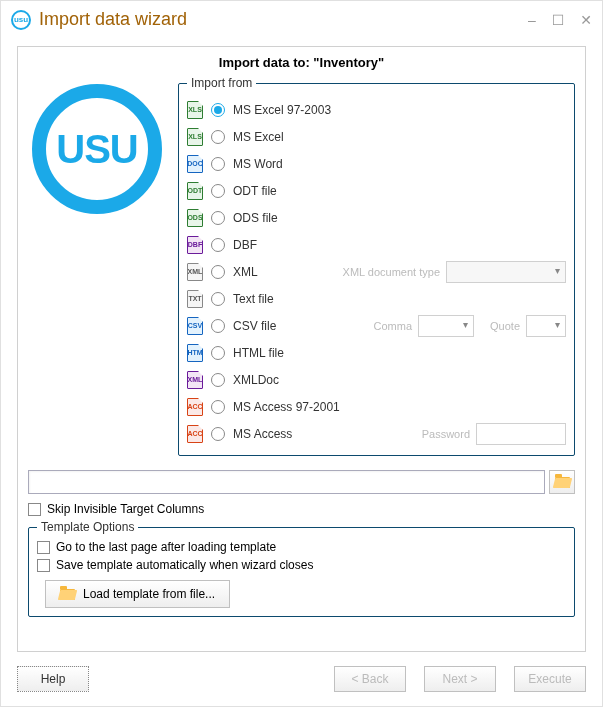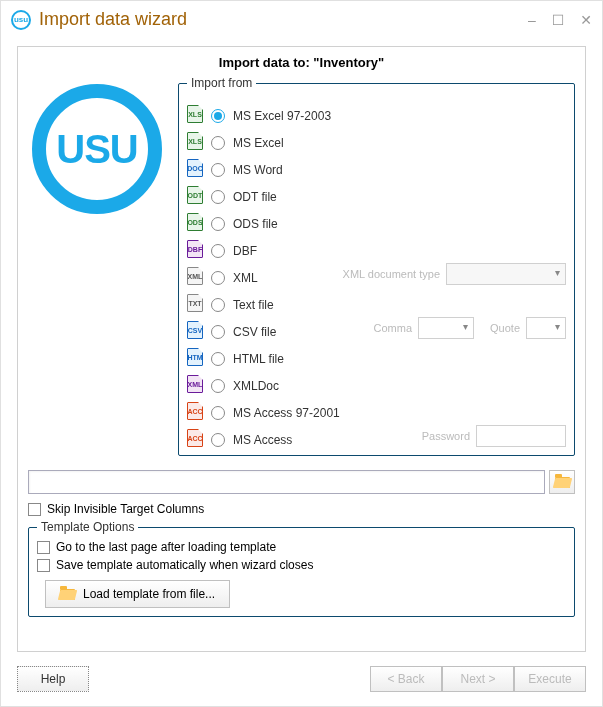--- a/index.html
+++ b/index.html
@@ -13,21 +13,21 @@
   .win-btn { color: #999; cursor: pointer; font-size: 14px; }
   .content-wrap { flex: 1; padding: 10px 16px 4px 16px; display: flex; flex-direction: column; }
   .panel { flex: 1; border: 1px solid #d0d0d0; padding: 8px 10px; overflow: hidden; }
   .panel-header { text-align: center; font-weight: bold; font-size: 13px; margin-bottom: 6px; }
   .top-row { display: flex; gap: 12px; }
   .logo { width: 130px; height: 130px; border-radius: 50%; border: 14px solid #1ba9e8; display: flex; align-items: center; justify-content: center; margin: 8px 4px 0 4px; flex-shrink: 0; }
   .logo span { font-size: 40px; font-weight: 800; color: #1ba9e8; letter-spacing: -1px; }
   .fieldset { border: 1px solid #0c4a6e; border-radius: 2px; padding: 6px 8px 8px 8px; margin-bottom: 8px; }
   .fieldset-legend { font-size: 12px; color: #333; padding: 0 4px; }
   .import-from { flex: 1; }
-  .radio-row { display: flex; align-items: flex-end; height: 27px; gap: 8px; }
+  .radio-row { display: flex; align-items: center; height: 27px; gap: 8px; }
   .file-icon { width: 16px; height: 18px; display: flex; align-items: center; justify-content: center; font-size: 7px; font-weight: bold; border: 1px solid #888; border-radius: 1px; position: relative; }
   .file-icon::after { content: ''; position: absolute; top: -1px; right: -1px; border-style: solid; border-width: 0 5px 5px 0; border-color: transparent #fff transparent transparent; }
   .fi-xls { color: #2e7d32; border-color: #2e7d32; background: #e8f5e9; }
   .fi-xlsx { color: #2e7d32; border-color: #2e7d32; background: #e8f5e9; }
   .fi-doc { color: #1565c0; border-color: #1565c0; background: #e3f2fd; }
   .fi-ods { color: #2e7d32; border-color: #2e7d32; background: #e8f5e9; }
   .fi-odt { color: #2e7d32; border-color: #2e7d32; background: #e8f5e9; }
   .fi-dbf { color: #6a1b9a; border-color: #6a1b9a; background: #f3e5f5; }
   .fi-xml { color: #555; border-color: #888; background: #f5f5f5; }
   .fi-txt { color: #555; border-color: #888; background: #f5f5f5; }
@@ -48,21 +48,21 @@
   .src-label { font-size: 12px; color: #333; margin-bottom: 2px; }
   .src-row { display: flex; gap: 4px; margin-bottom: 8px; }
   .src-input { flex: 1; border: 1px solid #aab; height: 24px; background: #fff; box-shadow: inset 1px 1px 2px rgba(0,0,0,0.05);}
   .browse-btn { width: 26px; height: 24px; border: 1px solid #c0c0c0; background: linear-gradient(#fff,#eee); display: flex; align-items: center; justify-content: center; position: relative; cursor: pointer;}
   .folder-icon { width: 15px; height: 11px; background: #f6b73c; border-radius: 1px; position: relative; }
   .folder-icon::before { content:''; position:absolute; top:-3px; left:0; width:7px; height:3px; background:#f6b73c; border-radius:1px 1px 0 0;}
   .folder-icon.open::after { content:''; position:absolute; top:1px; left:-1px; width:17px; height:10px; background:#ffd277; transform:skewX(-14deg); border-radius:1px;}
   .check-row { display: flex; align-items: center; gap: 6px; margin-bottom: 4px; }
   .checkbox { width: 13px; height: 13px; border: 1px solid #888; background: #fff; cursor: pointer; }
   .template-btn { display: inline-flex; align-items: center; gap: 8px; border: 1px solid #c0c0c0; background: linear-gradient(#fff,#eee); padding: 4px 14px; cursor: pointer; margin-top: 4px; margin-left: 8px; height: 28px;}
-  .footer { display: flex; padding: 10px 16px 14px 16px; gap: 0; }
+  .footer { display: flex; padding: 10px 16px 14px 16px; gap: 18px; }
   .footer-spacer { flex: 1; }
   .btn { min-width: 72px; height: 26px; border: 1px solid #c0c0c0; background: linear-gradient(#fff,#eee); color: #333; cursor: pointer; font-size: 12px; padding: 0 10px; }
   .btn.disabled { color: #bbb; cursor: default; }
   .btn.help { border: 1px dotted #888; min-width: 72px; }
   .src-section { margin-top: 6px; }
 </style>
 </head>
 <body>
 
 <div class="window">

